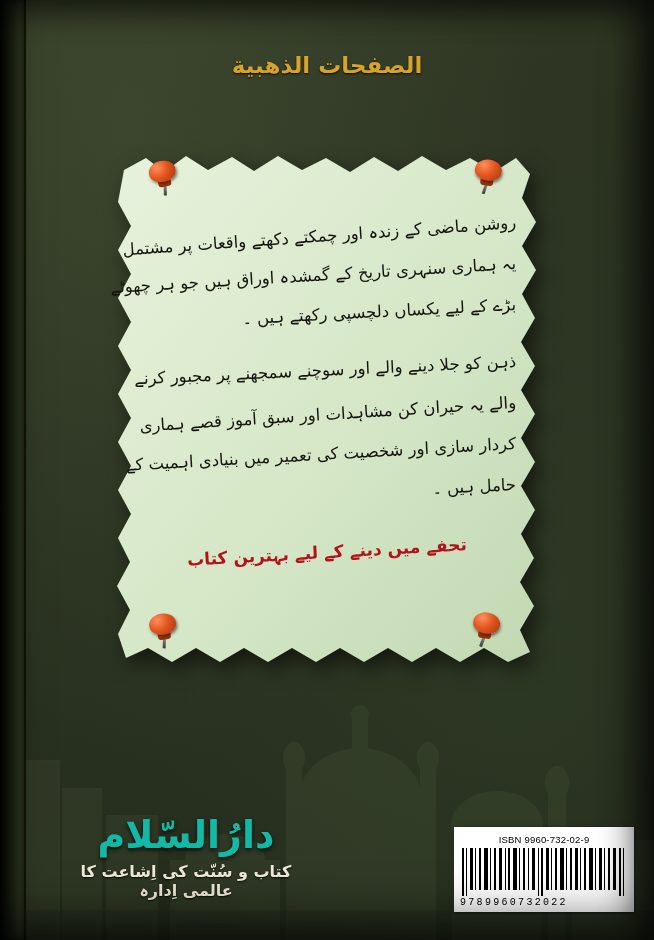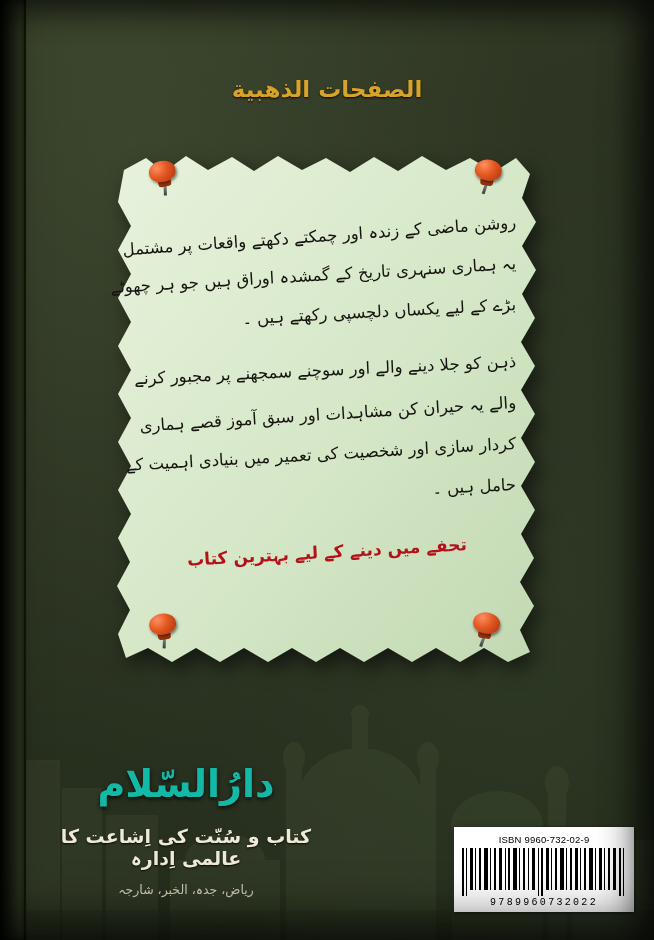--- a/index.html
+++ b/index.html
@@ -73,21 +73,20 @@
     top: 52px;
     left: 0; right: 0;
     text-align: center;
     color: #d8a32a;
     font-family: "DejaVu Sans", sans-serif;
     font-size: 23px;
     font-weight: bold;
     letter-spacing: 0.5px;
     text-shadow: 0 1px 2px rgba(0,0,0,0.85);
     direction: rtl;
-    margin-top: 24px;
   }
 
   
   .note-wrap {
     position: absolute;
     left: 112px;
     top: 150px;
     width: 430px;
     height: 520px;
   }
@@ -175,22 +174,22 @@
   }
   .pub-name {
     font-size: 38px;
     font-weight: bold;
     letter-spacing: 1px;
     color: #14b8a6;
     text-shadow: 0 2px 4px rgba(0,0,0,0.8);
     line-height: 1.05;
   }
   .pub-sub {
-    margin-top: 20px;
-    font-size: 19px;
+    margin-top: 6px;
+    font-size: 16px;
     font-weight: bold;
     color: #efe9d7;
     text-shadow: 0 1px 2px rgba(0,0,0,0.8);
   }
   .pub-cities {
     margin-top: 10px;
     font-size: 12.5px;
     color: #cfc9b6;
     line-height: 1.7;
   }
@@ -217,21 +216,21 @@
   .barcode-bars {
     height: 48px;
     width: 100%;
     display: block;
   }
   .barcode-digits {
     font-family: "Liberation Mono", monospace;
     font-size: 10px;
     letter-spacing: 2.3px;
     color: #000;
-    text-align: center;
+    text-align: left;
     margin-top: 1px;
   }
 </style>
 </head>
 <body>
 
 <div id="cover">
 
   <div class="bg-base"></div>
 
@@ -321,21 +320,20 @@
   </div>
   <div class="pin" style="left:472px; top:613px; transform:rotate(10deg);">
     <div class="needle"></div>
     <div class="collar"></div>
     <div class="head"></div>
   </div>
 
   <div class="publisher">
     <div class="pub-name">دارُالسّلام</div>
     <div class="pub-sub">کتاب و سُنّت کی اِشاعت کا عالمی اِدارہ</div>
-    <div class="pub-cities">ریاض، جدہ، الخبر، شارجہ</div>
   </div>
 
   <div class="barcode-box">
     <div class="isbn-text">ISBN  9960-732-02-9</div>
     <svg class="barcode-bars" viewBox="0 0 168 48" preserveAspectRatio="none">
       <g fill="#000">
         <rect x="2" y="0" width="2" height="48"></rect>
         <rect x="6" y="0" width="1" height="48"></rect>
         <rect x="10" y="0" width="3" height="42"></rect>
         <rect x="15" y="0" width="1" height="42"></rect>

